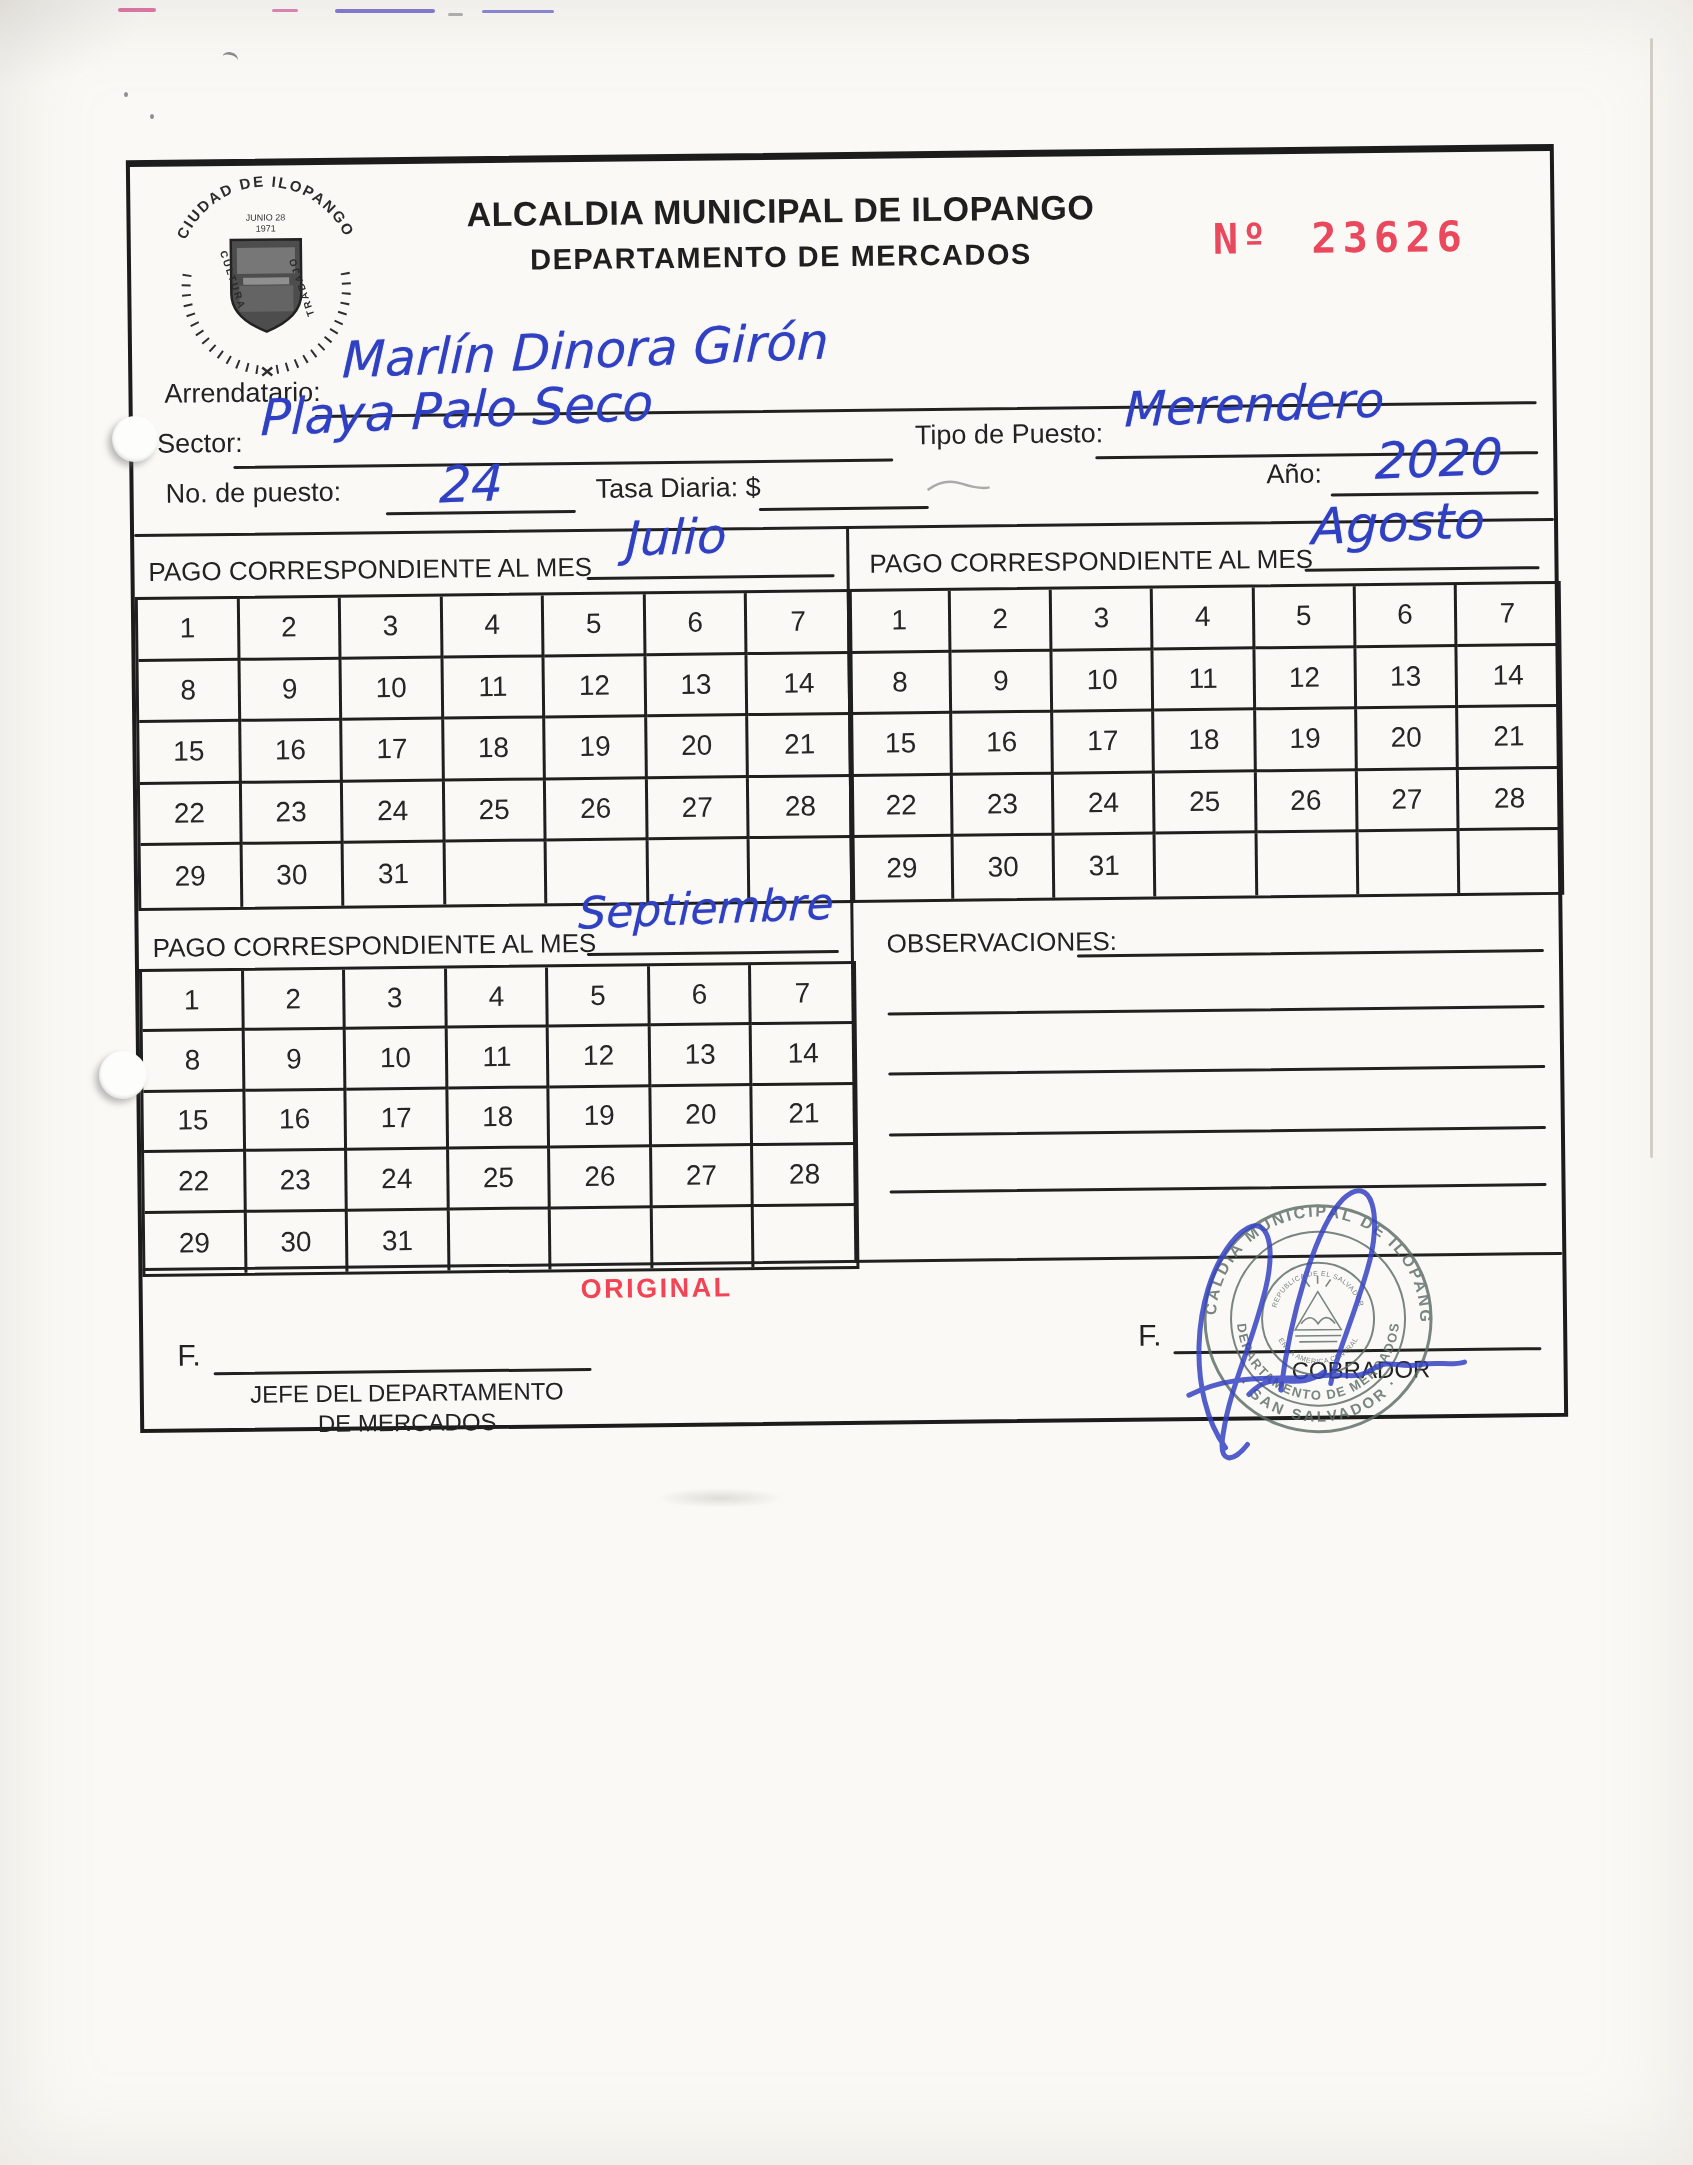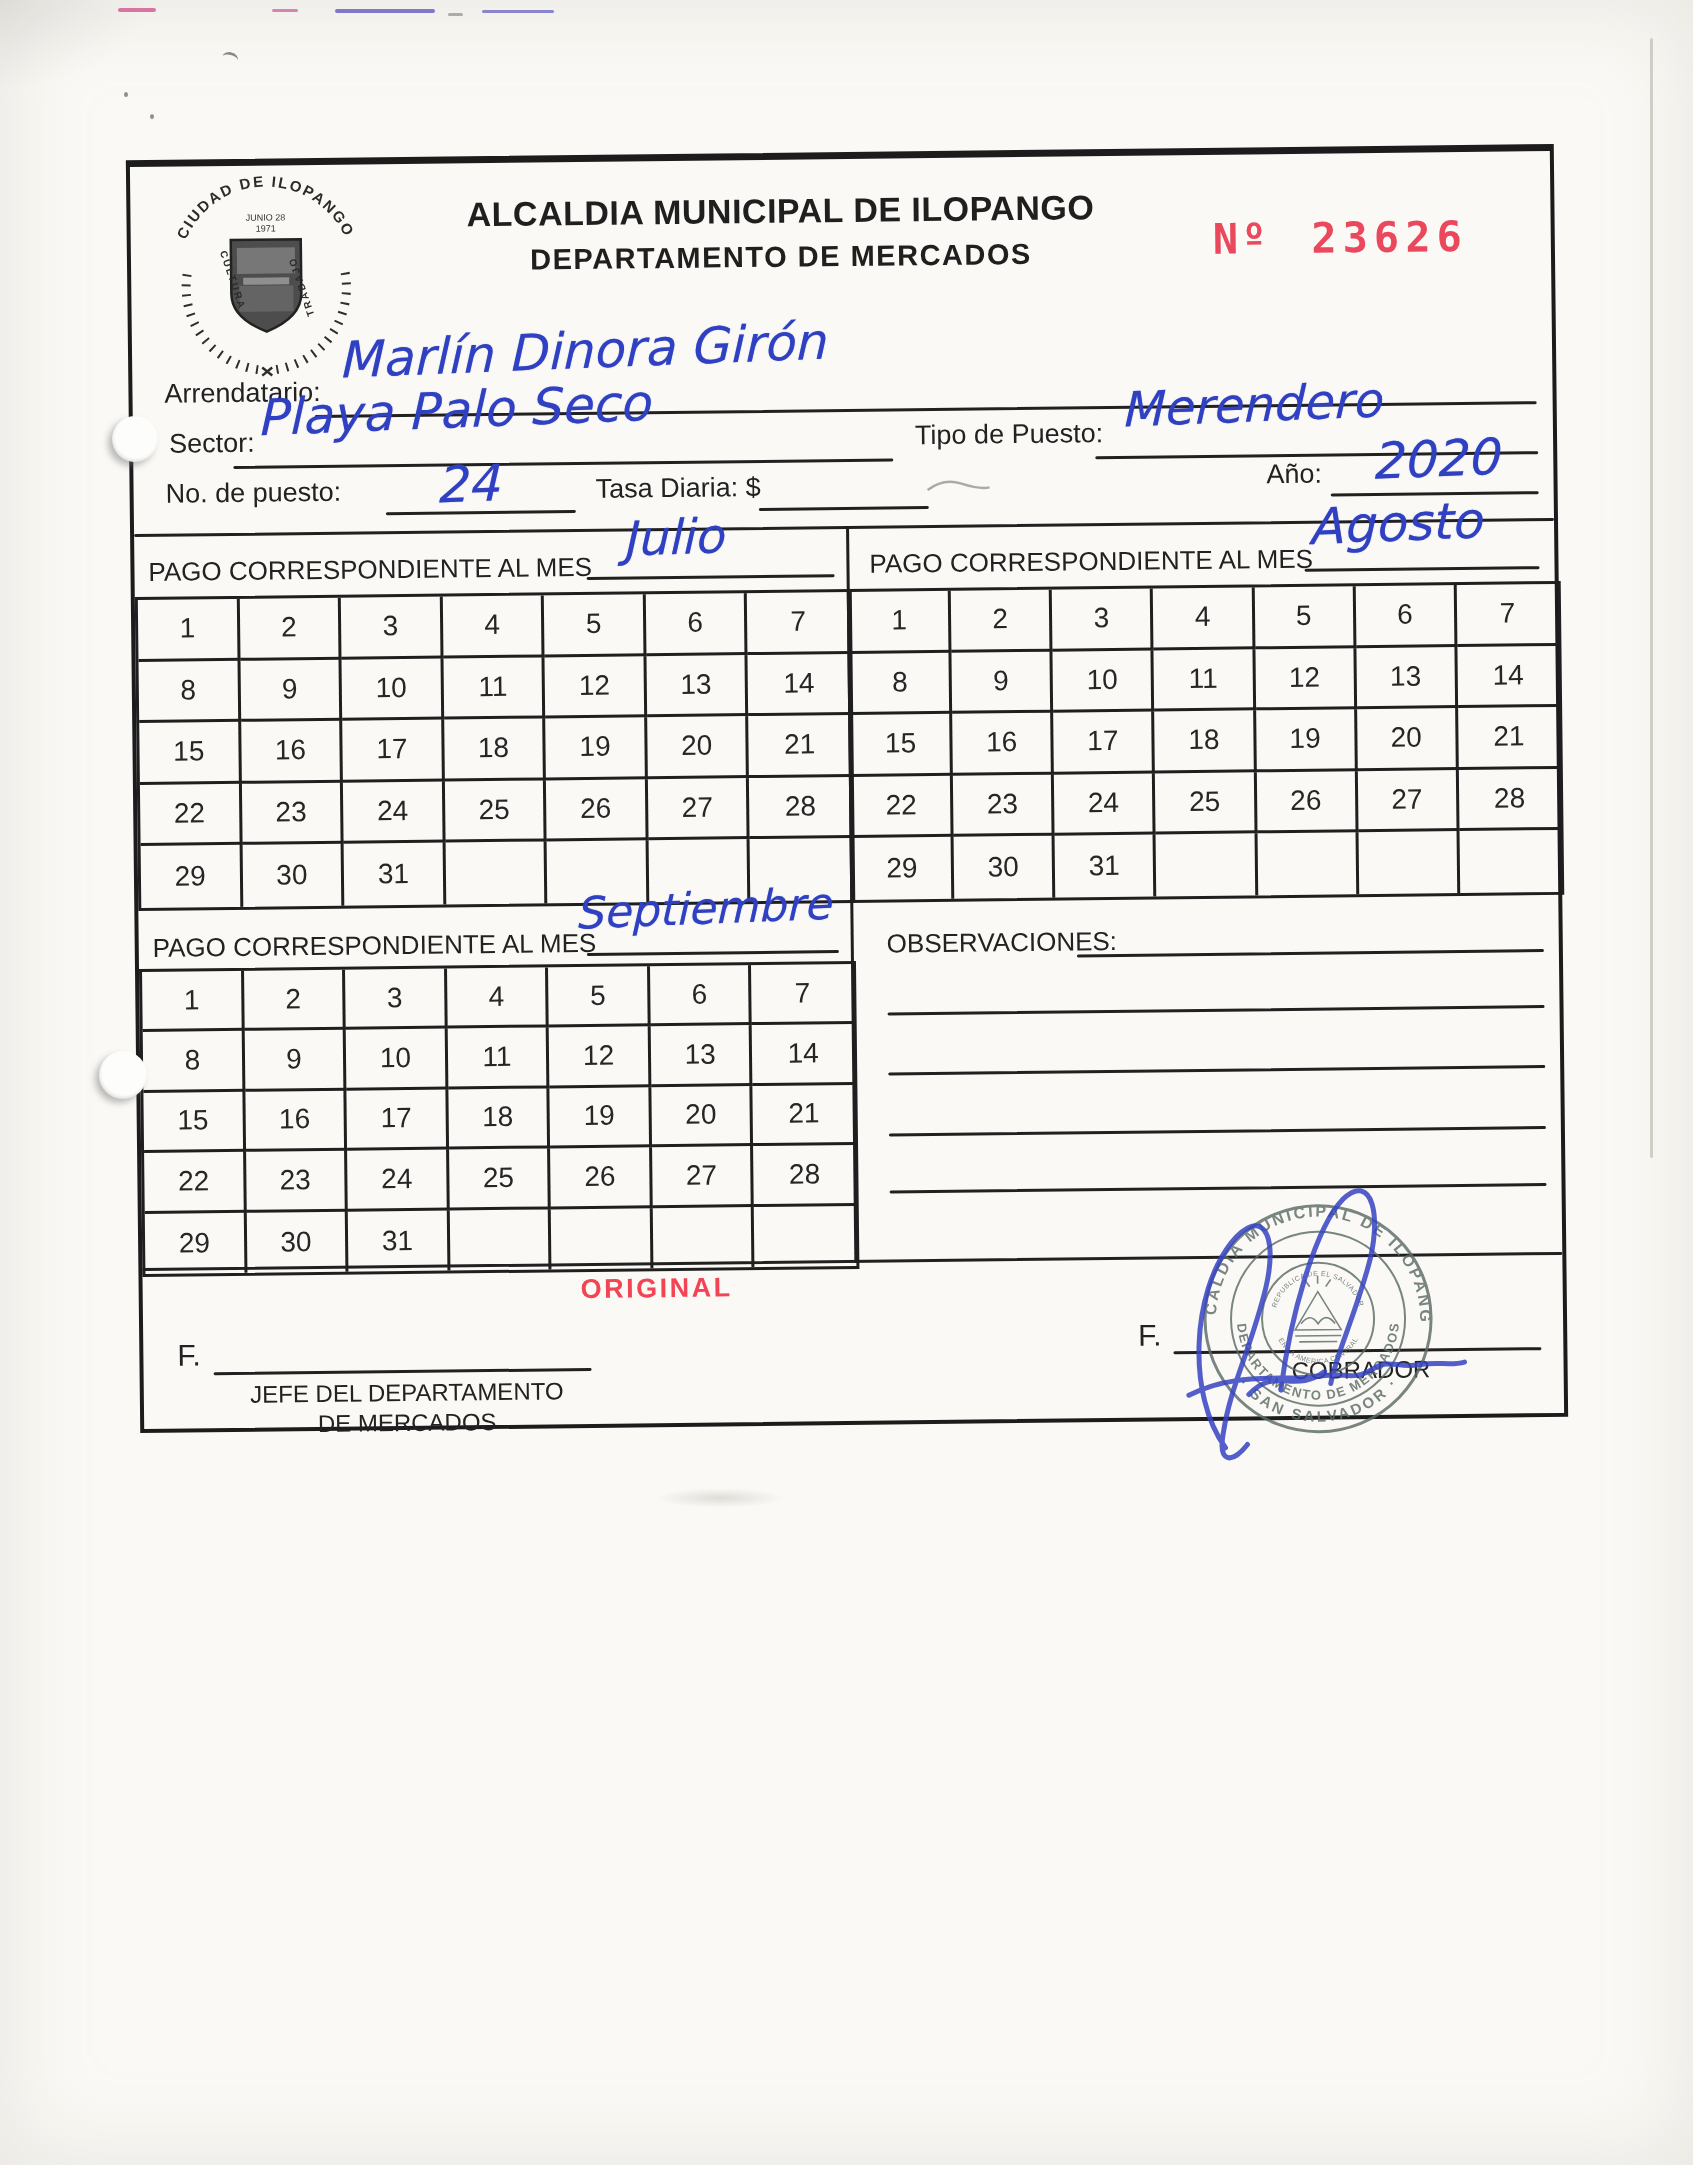--- a/index.html
+++ b/index.html
@@ -108,21 +108,21 @@
     </div>
 
     <div class="receipt">
       <span>Nº</span><span class="num">23626</span>
     </div>
 
     <div class="lbl" style="left:32px;top:212px">Arrendatario:</div>
     <div class="line" style="left:182px;top:250px;width:1222px"></div>
     <div class="hw" style="left:210px;top:160px;font-size:50px">Marlín Dinora Girón</div>
 
-    <div class="lbl" style="left:36px;top:262px">Sector:</div>
+    <div class="lbl" style="left:24px;top:262px">Sector:</div>
     <div class="line" style="left:100px;top:300px;width:660px"></div>
     <div class="hw" style="left:128px;top:218px;font-size:50px">Playa Palo Seco</div>
 
     <div class="lbl" style="left:782px;top:262px">Tipo de Puesto:</div>
     <div class="line" style="left:962px;top:300px;width:443px"></div>
     <div class="hw" style="left:992px;top:222px;font-size:48px">Merendero</div>
 
     <div class="lbl" style="left:32px;top:312px">No. de puesto:</div>
     <div class="line" style="left:252px;top:348px;width:190px"></div>
     <div class="hw" style="left:306px;top:292px;font-size:50px">24</div>

